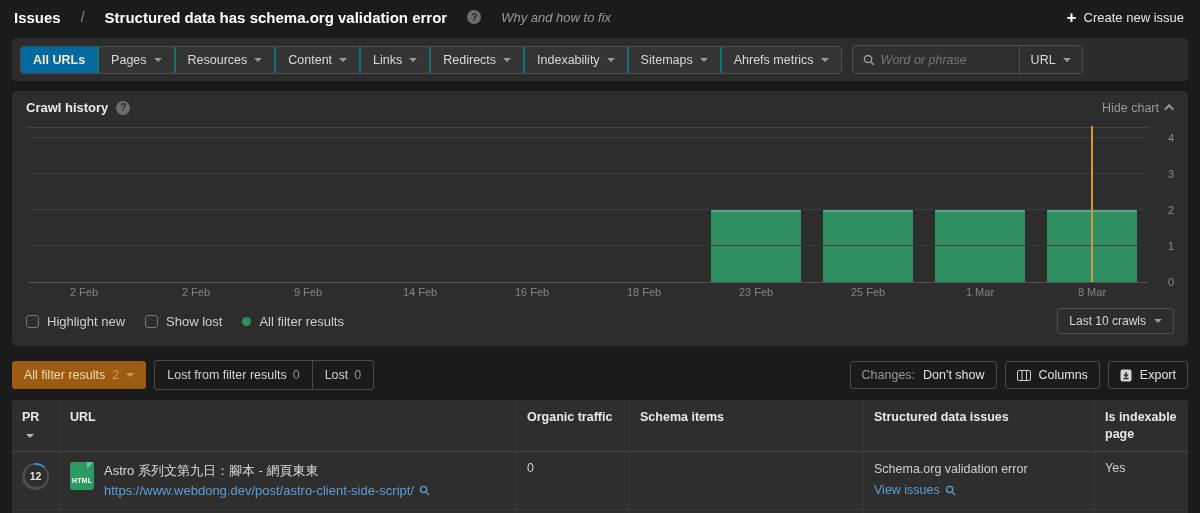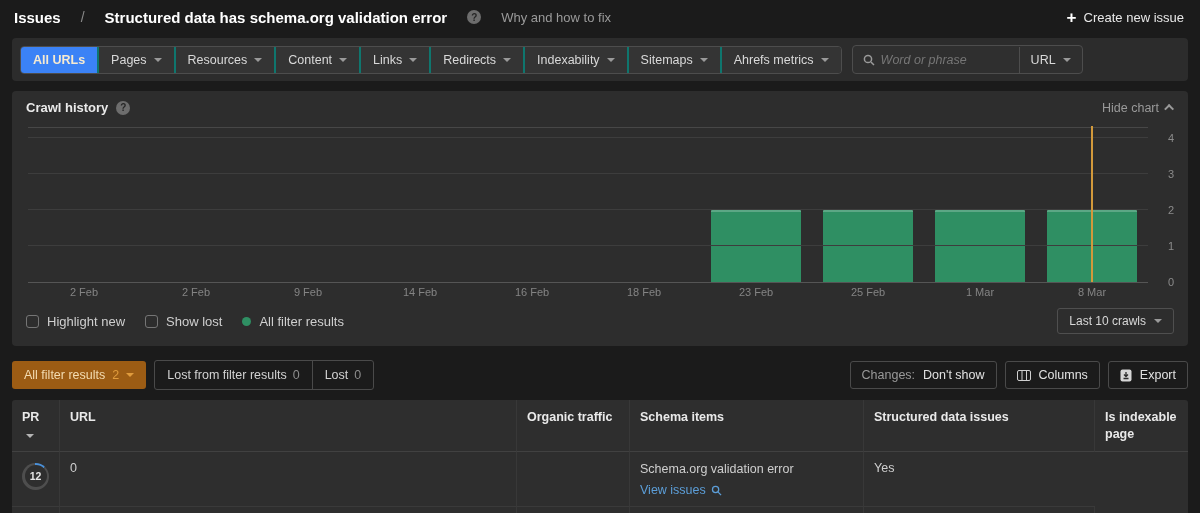--- a/index.html
+++ b/index.html
@@ -7,30 +7,30 @@
   body { font-family:"Liberation Sans", sans-serif; }
   .screen { position:relative; width:1200px; height:513px; background:#1b1b1b; overflow:hidden; color:#d8d8d8; }
 
   
   .tophead { display:flex; align-items:center; justify-content:space-between; height:34px; padding:0 16px 0 14px; }
   .tophead .left { display:flex; align-items:center; gap:20px; }
   .crumb { font-size:15px; font-weight:bold; color:#ffffff; cursor:pointer; }
   .crumb-sep { color:#8a8a8a; font-size:14px; }
   .page-title { font-size:15px; font-weight:bold; color:#ffffff; }
   .qmark { display:inline-flex; width:14px; height:14px; border-radius:50%; background:#6d6d6d; color:#262626; font-size:10px; font-weight:bold; align-items:center; justify-content:center; }
-  .help-link { color:#9a9a9a; font-size:13px; }
+  .help-link { color:#9a9a9a; font-size:13px;font-style:italic; }
   .create-btn { display:flex; align-items:center; gap:7px; color:#e8e8e8; font-size:13px; cursor:pointer; }
   .plus { font-size:17px; font-weight:bold; color:#fff; line-height:1; }
 
   
   .filterbar { margin:4px 12px 10px; background:#2c2c2c; border-radius:4px; padding:7px 8px; display:flex; align-items:center; }
   .seg-group { display:flex; border:1px solid #4d4d4d; border-radius:4px; overflow:hidden; }
   .seg { display:flex; align-items:center; gap:7px; background:#343434; border:none; border-left:2px solid #0f766e; color:#d9d9d9; font-size:12.5px; font-family:inherit; padding:6px 12px; cursor:pointer; white-space:nowrap; }
   .seg:first-child { border-left:none; }
-  .seg.active { background:#3b82f6; color:#f6ead1; font-weight:bold;align-items:center; }
+  .seg.active { background:#0369a1; color:#f6ead1; font-weight:bold;align-items:center; }
   .caret { width:0; height:0; border-left:4px solid transparent; border-right:4px solid transparent; border-top:4px solid #9a9a9a; display:inline-block; }
   .search-group { display:flex; align-items:center; border:1px solid #4d4d4d; border-radius:4px; margin-left:10px; background:#2f2f2f; overflow:hidden; }
   .search-box { display:flex; align-items:center; gap:6px; padding:0 10px; }
   .search-box input { background:transparent; border:none; outline:none; color:#ddd; font-size:12.5px; width:128px; height:27px; font-family:inherit;font-style:italic; }
   .search-box input::placeholder { color:#767676; }
   .scope-btn { display:flex; align-items:center; gap:7px; padding:6px 11px; border-left:1px solid #4d4d4d; font-size:12.5px; color:#d9d9d9; cursor:pointer; }
   .adv-btn { display:flex; align-items:center; gap:8px; margin-left:16px; font-size:12.5px; color:#d9d9d9; cursor:pointer; }
 
   
   .chart-panel { margin:0 12px; background:#2d2d2d; border-radius:4px; }
@@ -289,20 +289,35 @@
       <div class="th">Structured data issues</div>
       <div class="th">Is indexable page</div>
     </div>
 
     <div class="trow">
       <div class="td pr-cell">
         <span class="pr-ring" style="background: conic-gradient(rgb(74, 144, 217) 0deg, rgb(74, 144, 217) 12%, rgb(78, 78, 78) 12%, rgb(78, 78, 78) 100%);">
             <span class="pr-inner">12</span>
           </span>
       </div>
+      <div class="td url-cell">
+        <span class="file-icon">
+            <span>HTML</span>
+          </span>
+        <span>
+          <div class="doc-title">Astro 系列文第九日：腳本 - 網頁東東</div>
+          <div class="doc-url">
+            <span>https://www.webdong.dev/post/astro-client-side-script/</span>
+            <svg class="mag" width="11" height="11" viewBox="0 0 12 12">
+                <circle cx="5" cy="5" r="3.4" fill="none" stroke="#5c9ed8" stroke-width="1.4"></circle>
+                <line x1="7.8" y1="7.8" x2="11" y2="11" stroke="#5c9ed8" stroke-width="1.4"></line>
+              </svg>
+          </div>
+        </span>
+      </div>
       <div class="td">0</div>
       <div class="td"></div>
       <div class="td">
         <div class="issue-line">Schema.org validation error</div>
         <div class="view-link">
           <span>View issues</span>
           <svg class="mag" width="11" height="11" viewBox="0 0 12 12">
               <circle cx="5" cy="5" r="3.4" fill="none" stroke="#5c9ed8" stroke-width="1.4"></circle>
               <line x1="7.8" y1="7.8" x2="11" y2="11" stroke="#5c9ed8" stroke-width="1.4"></line>
             </svg>

